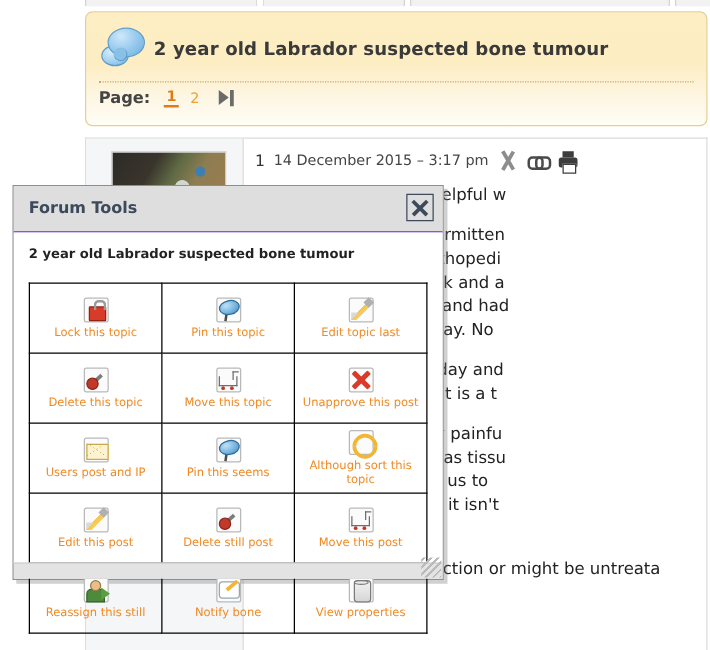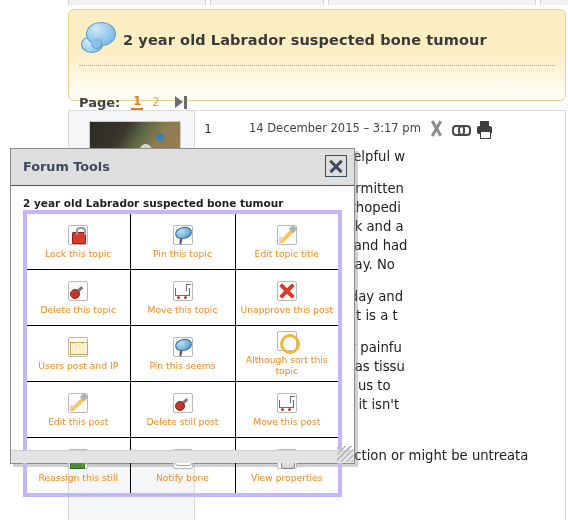--- a/index.html
+++ b/index.html
@@ -33,42 +33,42 @@
   #topic-icon .bub-a{position:absolute;left:7px;top:3px;width:28px;height:22px;border-radius:50%;
     background:radial-gradient(ellipse at 35% 28%,#cfe8fa 0%,#9ccdef 45%,#6aaddd 100%);
     border:1px solid #5f9ccb;}
   #topic-icon .bub-a:after{content:"";position:absolute;left:4px;top:15px;width:10px;height:10px;border-radius:50%;
     background:#89c1e6;border:1px solid #5f9ccb;border-top:none;border-left:none;transform:rotate(20deg);}
   #topic-icon .bub-b{position:absolute;left:2px;top:17px;width:20px;height:15px;border-radius:50%;
     background:radial-gradient(ellipse at 35% 28%,#d9eefb 0%,#a5d3f1 50%,#74b2df 100%);
     border:1px solid #5f9ccb;}
   #topic-title{font-size:14.5px;font-weight:bold;color:#3a3a3a;letter-spacing:.1px;}
   #topic-divider{position:absolute;left:10px;right:10px;top:55px;height:0;border-top:1px dotted #c8ab6b;}
-  #page-row{position:absolute;left:10px;top:80px;height:24px;display:flex;align-items:center;gap:7px;text-align:right;}
+  #page-row{position:absolute;left:10px;top:56px;height:24px;display:flex;align-items:center;gap:7px;text-align:right;}
   #page-label{font-size:13px;font-weight:bold;color:#444;margin-right:4px;}
   .pager-num{font-size:11.5px;color:#f0a030;padding:0 2px;text-decoration:none;}
   .pager-num.active{color:#e07b18;font-weight:bold;border-bottom:2px solid #e07b18;}
   #pager-next{margin-left:6px;width:14px;height:13px;position:relative;}
   #pager-next .tri{position:absolute;left:0;top:0;width:0;height:0;border-left:8px solid #6b6b6b;border-top:6.5px solid transparent;border-bottom:6.5px solid transparent;}
   #pager-next .bar{position:absolute;left:9px;top:0;width:3px;height:13px;background:#6b6b6b;}
 
   
   #post-panel{position:absolute;left:68px;top:110px;width:498px;height:410px;background:#fff;
     border:1px solid #dcdcdc;border-bottom:none;box-sizing:border-box;}
   #post-left-col{position:absolute;left:0;top:0;width:125px;bottom:0;background:#f4f6f8;border-right:1px solid #dcdcdc;}
   #post-avatar{position:absolute;left:20px;top:10px;width:90px;height:40px;
     background:
       radial-gradient(circle at 78% 38%,#3d7fb0 0 5%,transparent 6%),
       radial-gradient(circle at 62% 70%,#cfd6d0 0 9%,transparent 10%),
       linear-gradient(120deg,#2b2b26 0%,#3a352c 34%,#5f6a45 52%,#8e7d52 70%,#9a7c4d 100%);
     border:1px solid #cbcbcb;}
   #post-right-col{position:absolute;left:126px;top:0;right:0;bottom:0;}
   #post-meta{position:absolute;left:9px;top:6px;right:6px;height:22px;display:flex;align-items:center;gap:7px;}
   #post-number{font-size:12.5px;color:#333;}
-  #post-date{font-size:11.5px;color:#444;margin-left:30px;}
+  #post-date{font-size:11.5px;color:#444;}
   .meta-icon{width:17px;height:17px;position:relative;display:inline-block;}
   #post-body{position:absolute;left:10px;top:36px;right:6px;font-size:13.2px;line-height:19px;color:#222;}
   #post-body p{margin:0 0 13px 0;}
 
   
   #forum-tools-dialog{
     position:absolute;left:10px;top:148px;width:345px;height:316px;
     background:#ffffff;border:1px solid #8d8d8d;box-sizing:border-box;
     box-shadow:3px 3px 0 rgba(120,120,120,.35);
   }
@@ -76,21 +76,21 @@
   #dialog-title{position:absolute;left:12px;top:10px;font-size:12.8px;font-weight:bold;color:#3d4a5c;}
   #dialog-close{position:absolute;right:7px;top:6px;width:22px;height:22px;border:1px solid #3d4a5c;box-sizing:border-box;
     background:#dedede;cursor:pointer;}
   #dialog-close .x1,#dialog-close .x2{position:absolute;left:2px;top:9px;width:16px;height:2.6px;background:#3d4a5c;}
   #dialog-close .x1{transform:rotate(45deg);} #dialog-close .x2{transform:rotate(-45deg);}
 
   #dialog-body{position:absolute;left:0;right:0;top:37px;bottom:12px;background:#fff;padding:11px 12px 0 12px;box-sizing:border-box;}
   #dialog-subject{font-size:10.5px;font-weight:bold;color:#222;line-height:13px;}
   #dialog-postno{font-size:10.5px;font-weight:bold;color:#222;line-height:13px;margin-bottom:9px;}
 
-  #tools-grid{width:100%;border-collapse:collapse;table-layout:fixed;border:4px solid #c4b5fd;}
+  #tools-grid{width:100%;border-collapse:collapse;table-layout:fixed;border:1px solid #c4b5fd;margin-top:16px;}
   #tools-grid td{border:1px solid #000;height:48px;text-align:center;vertical-align:middle;padding:3px 1px 4px 1px;}
   .tool-icon{width:22px;height:22px;margin:0 auto 2px auto;position:relative;}
   .tool-label{font-size:9.2px;color:#f08a24;line-height:11px;display:block;}
 
   
   .ic-frame{position:absolute;left:1px;top:1px;right:1px;bottom:1px;background:#fbfbfb;border:1px solid #b9b9b9;border-radius:2px;}
   .ic-lock .sh{position:absolute;left:5px;top:8px;width:12px;height:10px;background:#d93b2b;border:1px solid #8f2318;border-radius:1px;}
   .ic-lock .sh:before{content:"";position:absolute;left:3px;top:-6px;width:6px;height:6px;border:2px solid #9b9b9b;border-bottom:none;border-radius:4px 4px 0 0;}
   .ic-pin .sh{position:absolute;left:3px;top:3px;width:15px;height:10px;border-radius:50%;background:radial-gradient(ellipse at 35% 30%,#bfe2f8,#3e8fc8);border:1px solid #2d6c9b;transform:rotate(-12deg);}
   .ic-pin .nd{position:absolute;left:8px;top:11px;width:2px;height:9px;background:#4a4a4a;transform:rotate(8deg);}
@@ -235,21 +235,21 @@
               </div>
               <span class="tool-label">Pin this topic</span>
             </td>
             <td>
               <div class="tool-icon ic-pencil">
                 <span class="ic-frame"></span>
                 <span class="sh"></span>
                 <span class="tp"></span>
                 <span class="hd"></span>
               </div>
-              <span class="tool-label">Edit topic title</span>
+              <span class="tool-label">Edit topic last</span>
             </td>
           </tr>
           <tr>
             <td>
               <div class="tool-icon ic-wrench">
                 <span class="ic-frame"></span>
                 <span class="sh"></span>
                 <span class="bl"></span>
               </div>
               <span class="tool-label">Delete this topic</span>

